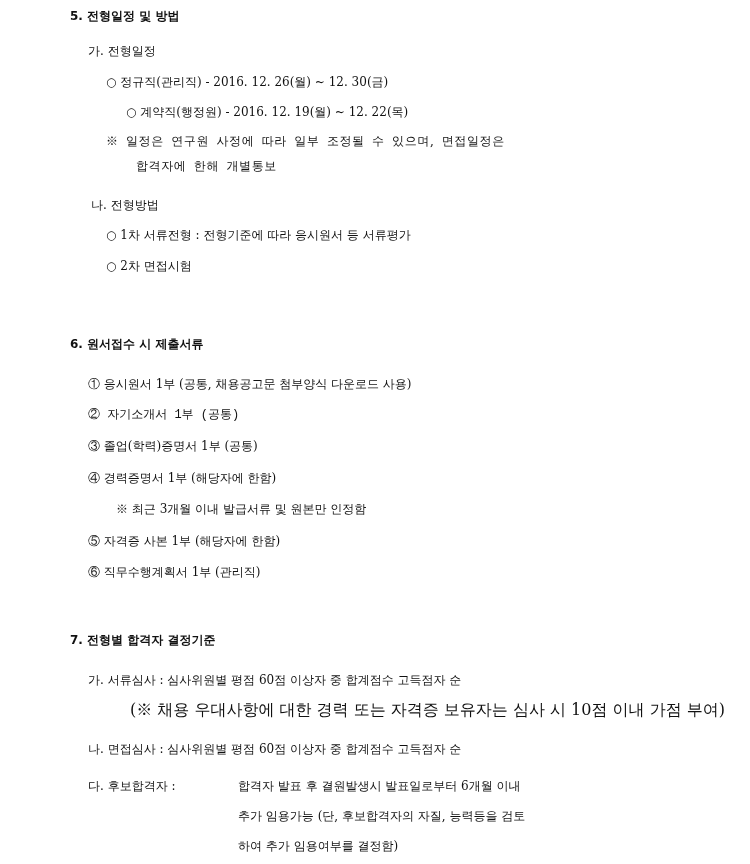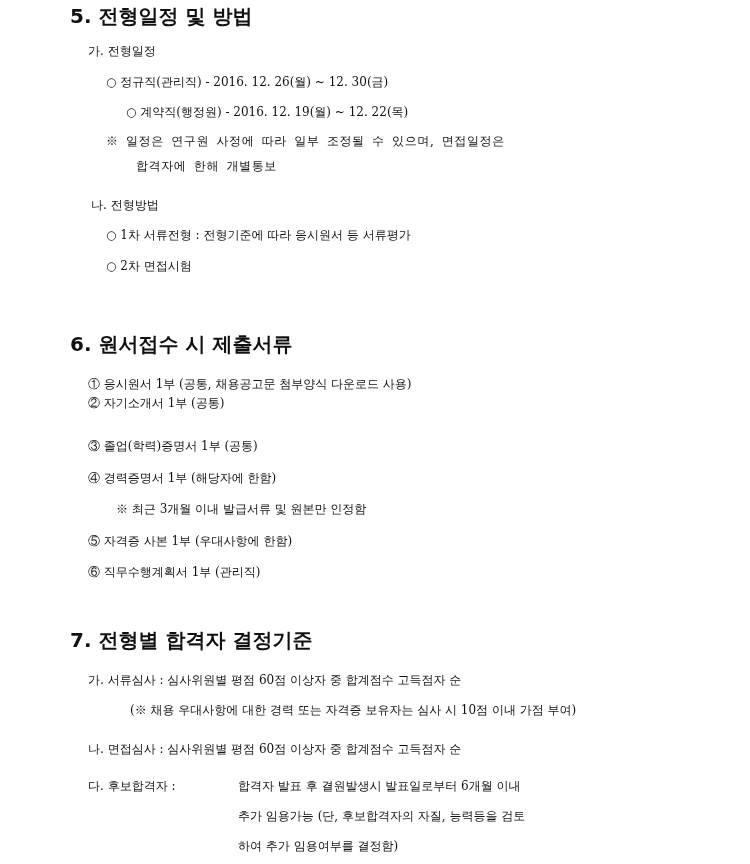--- a/index.html
+++ b/index.html
@@ -5,47 +5,47 @@
   html, body { margin: 0; padding: 0; background: #ffffff; }
   body {
     width: 750px; height: 864px; position: relative; overflow: hidden;
     font-family: "DejaVu Serif", "Liberation Serif", serif;
     color: #111111;
   }
   .line {
     position: absolute; white-space: nowrap;
     font-size: 12px; line-height: 20px;
   }
-  .h { font-family: "DejaVu Sans", "Liberation Sans", sans-serif; font-weight: bold; font-size: 20px; }
-  .small { font-size: 12px; }
+  .h { font-family: "DejaVu Sans", "Liberation Sans", sans-serif; font-weight: bold; font-size: 12px; }
+  .small { font-size: 16px; }
   .justify { letter-spacing: 0.6px; word-spacing: 3px; }
 </style>
 </head>
 <body>
 
 <div>
   <div class="line h" style="left:70px;top:6px;">5. 전형일정 및 방법</div>
   <div class="line" style="left:88px;top:41px;">가. 전형일정</div>
   <div class="line" style="left:106px;top:72px;">○ 정규직(관리직) - 2016. 12. 26(월) ~ 12. 30(금)</div>
   <div class="line" style="left:106px;top:102px;margin-left:20px;">○ 계약직(행정원) - 2016. 12. 19(월) ~ 12. 22(목)</div>
   <div class="line justify" style="left:106px;top:131px;">※ 일정은 연구원 사정에 따라 일부 조정될 수 있으며, 면접일정은</div>
   <div class="line justify" style="left:136px;top:156px;">합격자에 한해 개별통보</div>
   <div class="line" style="left:91px;top:195px;">나. 전형방법</div>
   <div class="line" style="left:106px;top:225px;">○ 1차 서류전형 : 전형기준에 따라 응시원서 등 서류평가</div>
   <div class="line" style="left:106px;top:256px;">○ 2차 면접시험</div>
 </div>
 
 <div>
   <div class="line h" style="left:70px;top:334px;">6. 원서접수 시 제출서류</div>
   <div class="line" style="left:88px;top:374px;">① 응시원서 1부 (공통, 채용공고문 첨부양식 다운로드 사용)</div>
-  <div class="line" style="left:88px;top:393px;">② 자기소개서 1부 (공통)</div>
+  <div class="line" style="left:88px;top:405px;font-family:Liberation Mono, monospace;">② 자기소개서 1부 (공통)</div>
   <div class="line" style="left:88px;top:436px;">③ 졸업(학력)증명서 1부 (공통)</div>
   <div class="line" style="left:88px;top:468px;">④ 경력증명서 1부 (해당자에 한함)</div>
   <div class="line" style="left:116px;top:499px;">※ 최근 3개월 이내 발급서류 및 원본만 인정함</div>
-  <div class="line" style="left:88px;top:531px;">⑤ 자격증 사본 1부 (우대사항에 한함)</div>
+  <div class="line" style="left:88px;top:531px;">⑤ 자격증 사본 1부 (해당자에 한함)</div>
   <div class="line" style="left:88px;top:562px;">⑥ 직무수행계획서 1부 (관리직)</div>
 </div>
 
 <div>
   <div class="line h" style="left:70px;top:630px;">7. 전형별 합격자 결정기준</div>
   <div class="line" style="left:88px;top:670px;">가. 서류심사 : 심사위원별 평점 60점 이상자 중 합계점수 고득점자 순</div>
   <div class="line small" style="left:130px;top:700px;">(※ 채용 우대사항에 대한 경력 또는 자격증 보유자는 심사 시 10점 이내 가점 부여)</div>
   <div class="line" style="left:88px;top:739px;">나. 면접심사 : 심사위원별 평점 60점 이상자 중 합계점수 고득점자 순</div>
   <div class="line" style="left:88px;top:776px;">다. 후보합격자 :</div>
   <div class="line" style="left:238px;top:776px;">합격자 발표 후 결원발생시 발표일로부터 6개월 이내</div>

